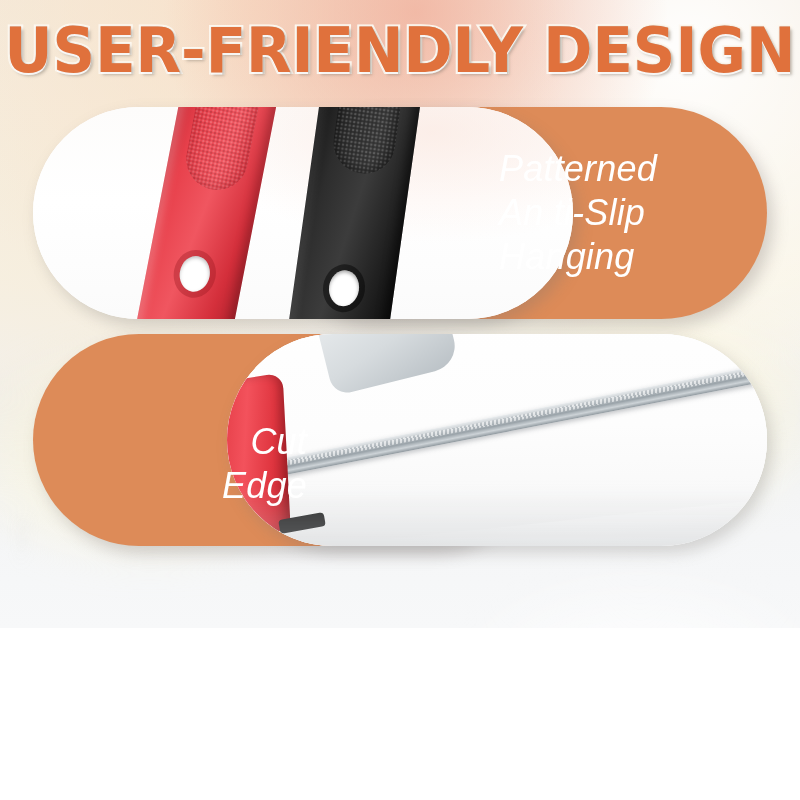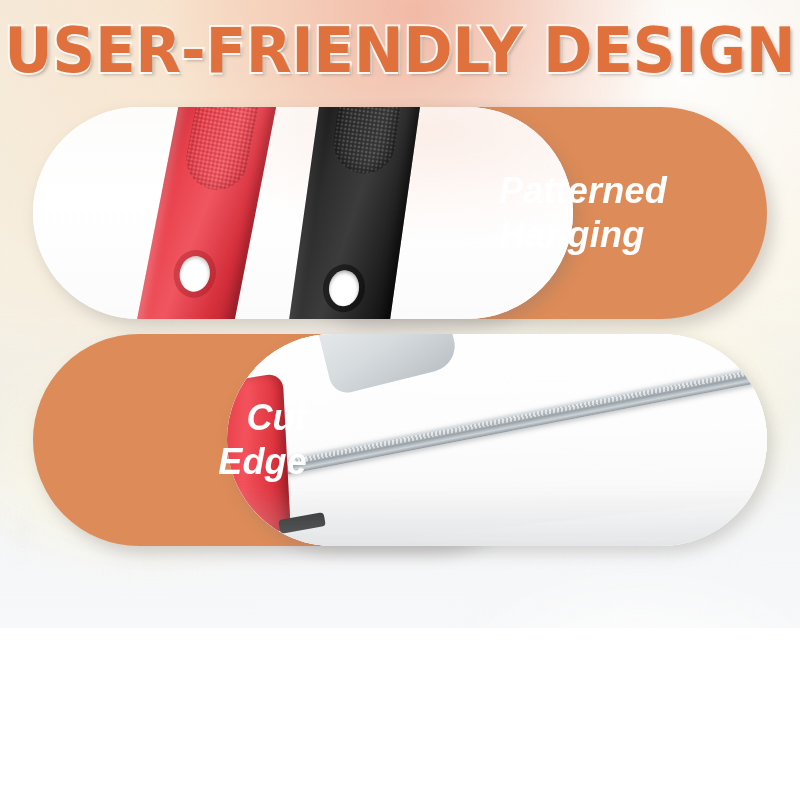--- a/index.html
+++ b/index.html
@@ -171,22 +171,23 @@
     right: 38px;
     width: 230px;
     text-align: left;
     align-items: flex-start;
   }
   .feature--2 .caption {
     left: 24px;
     width: 250px;
     text-align: right;
     align-items: flex-end;
-  }
-  .caption span { display: block; white-space: nowrap; font-weight: bold; }
+    margin-top: 24px;
+  }
+  .caption span { display: block; white-space: nowrap; }
 
   
   .p1 {
     background:
       radial-gradient(ellipse at 74% 12%, rgba(250,226,216,0.55) 0%, rgba(250,226,216,0) 42%),
       linear-gradient(180deg, #fdfcfb 0%, #ffffff 45%, #fbfbfb 100%);
   }
   .handle {
     position: absolute;
     border-radius: 26px 26px 10px 10px;
@@ -382,20 +383,21 @@
         <div class="handle handle-black">
           <div class="grip grip-black"></div>
           <div class="hole hole-black"></div>
 
         </div>
       </div>
     </div>
 
     <div class="caption">
       <span>Patterned</span>
+      <span>An ti-Slip</span>
       <span>Hanging</span>
     </div>
   </div>
 
   <div class="feature feature--2">
     <div class="pill"></div>
 
     <div class="photo">
       <div class="photo-inner p2">
         <div class="p2-board"></div>

